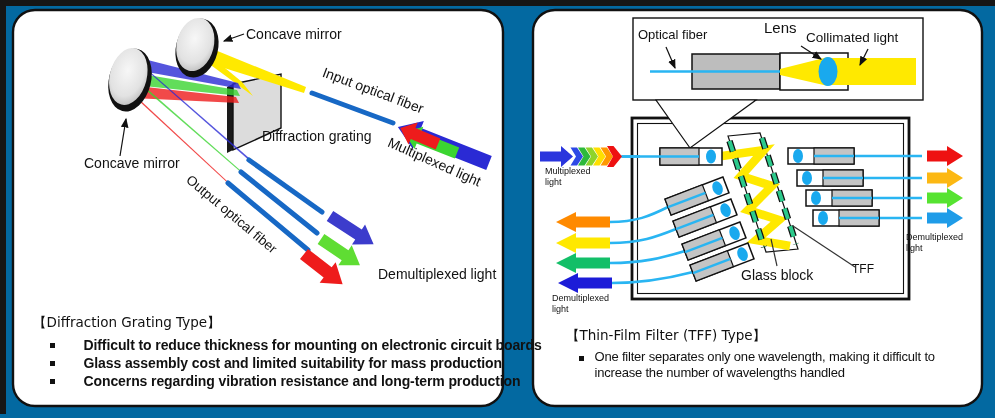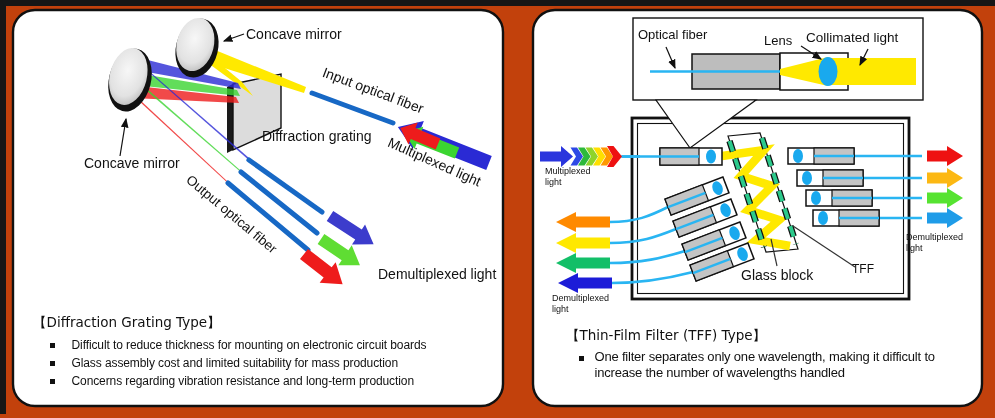--- a/index.html
+++ b/index.html
@@ -1,33 +1,33 @@
 <!DOCTYPE html>
 <html><head>
 <meta charset="utf-8">
 <style>
   html,body{margin:0;padding:0;background:#fff;}
-  .stage{position:relative;width:995px;height:418px;background:#c2410c;
+  .stage{position:relative;width:995px;height:418px;background:#0369a1;
          font-family:"Liberation Sans",sans-serif;overflow:hidden;}
   .stage svg{position:absolute;left:0;top:0;}
   .edge-top{position:absolute;left:0;top:0;width:995px;height:6px;background:#161616;}
   .edge-left{position:absolute;left:0;top:0;width:6px;height:414px;background:#161616;}
   .lbl{position:absolute;color:#111;font-size:14px;white-space:nowrap;}
   .rot{transform-origin:0 0;}
   .sm{position:absolute;color:#111;font-size:9px;line-height:1.25;text-align:left;
       white-space:pre-line;}
   .big{font-size:12px;}
   .caption{position:absolute;color:#111;}
   .cap-title{font-family:"DejaVu Sans","Liberation Sans",sans-serif;font-size:13.5px;
              margin:0 0 4px 0;}
   .cap-row{display:flex;align-items:flex-start;}
   .sq{flex:none;width:4.5px;height:4.5px;background:#111;margin-top:7px;}
   .cap-left .sq{margin-left:17px;}
-  .cap-left .cap-text{margin-left:17px;font-size:12px;line-height:18px;
-                      letter-spacing:-0.1px;white-space:nowrap;}
+  .cap-left .cap-text{margin-left:29px;font-size:14px;line-height:18px;
+                      letter-spacing:-0.1px;white-space:nowrap;font-weight:bold;}
   .cap-right .sq{margin-left:13px;}
   .cap-right .cap-text{margin-left:11px;font-size:13px;line-height:16px;
                        letter-spacing:-0.2px;width:392px;}
   .cap-right .cap-row{margin-bottom:3px;}
 </style>
 </head>
 <body>
 
 <div class="stage">
 
@@ -267,21 +267,21 @@
       <span class="sq"></span>
       <span class="cap-text">Glass assembly cost and limited suitability for mass production</span>
     </div>
     <div class="cap-row">
       <span class="sq"></span>
       <span class="cap-text">Concerns regarding vibration resistance and long-term production</span>
     </div>
   </div>
 
   <div class="lbl" style="left:638px;top:27px;font-size:13px">Optical fiber</div>
-  <div class="lbl" style="left:764px;top:33px;font-size:13px">Lens</div>
+  <div class="lbl" style="left:764px;top:19px;font-size:15px">Lens</div>
   <div class="lbl" style="left:806px;top:30px;font-size:13.5px">Collimated light</div>
   <div class="sm" style="left:545px;top:166px;width:66px">Multiplexed
 light</div>
   <div class="sm" style="left:552px;top:293px;width:76px">Demultiplexed
 light</div>
   <div class="sm" style="left:906px;top:232px;width:72px">Demultiplexed
 light</div>
   <div class="lbl" style="left:741px;top:267px">Glass block</div>
   <div class="lbl big" style="left:852px;top:262px">TFF</div>
 

